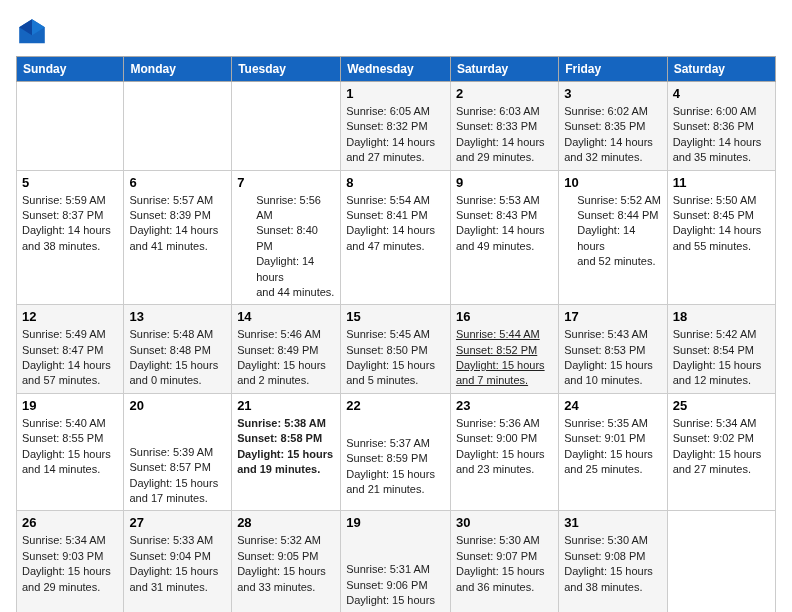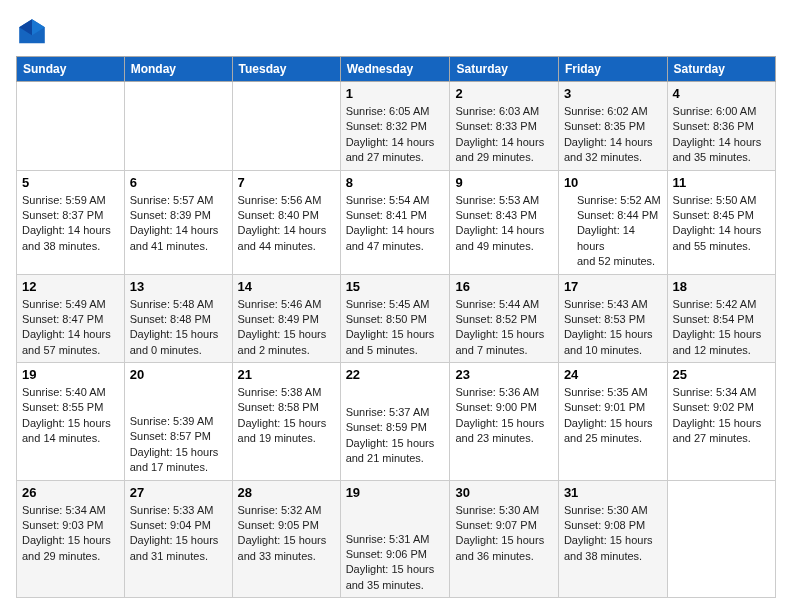--- a/index.html
+++ b/index.html
@@ -161,21 +161,21 @@
         </td>
         <td>
           <span class="day-number">6</span>
           <div class="day-info" style="white-space: pre-line;">Sunrise: 5:57 AM
 Sunset: 8:39 PM
 Daylight: 14 hours
 and 41 minutes.</div>
         </td>
         <td>
           <span class="day-number">7</span>
-          <div class="day-info" style="white-space: pre-line;">Sunrise: 5:56 AM
+          <div class="day-info" style="white-space: pre-line; margin-left: 19px;">Sunrise: 5:56 AM
 Sunset: 8:40 PM
 Daylight: 14 hours
 and 44 minutes.</div>
         </td>
         <td>
           <span class="day-number">8</span>
           <div class="day-info" style="white-space: pre-line;">Sunrise: 5:54 AM
 Sunset: 8:41 PM
 Daylight: 14 hours
 and 47 minutes.</div>
@@ -226,21 +226,21 @@
         </td>
         <td>
           <span class="day-number">15</span>
           <div class="day-info" style="white-space: pre-line;">Sunrise: 5:45 AM
 Sunset: 8:50 PM
 Daylight: 15 hours
 and 5 minutes.</div>
         </td>
         <td>
           <span class="day-number">16</span>
-          <div class="day-info" style="white-space: pre-line;">Sunrise: 5:44 AM
+          <div class="day-info" style="white-space: pre-line; text-decoration: underline;">Sunrise: 5:44 AM
 Sunset: 8:52 PM
 Daylight: 15 hours
 and 7 minutes.</div>
         </td>
         <td>
           <span class="day-number">17</span>
           <div class="day-info" style="white-space: pre-line;">Sunrise: 5:43 AM
 Sunset: 8:53 PM
 Daylight: 15 hours
 and 10 minutes.</div>
@@ -263,21 +263,21 @@
         </td>
         <td>
           <span class="day-number">20</span>
           <div class="day-info" style="white-space: pre-line; margin-top: 32px;">Sunrise: 5:39 AM
 Sunset: 8:57 PM
 Daylight: 15 hours
 and 17 minutes.</div>
         </td>
         <td>
           <span class="day-number">21</span>
-          <div class="day-info" style="white-space: pre-line;">Sunrise: 5:38 AM
+          <div class="day-info" style="white-space: pre-line; font-weight: bold;">Sunrise: 5:38 AM
 Sunset: 8:58 PM
 Daylight: 15 hours
 and 19 minutes.</div>
         </td>
         <td>
           <span class="day-number">22</span>
           <div class="day-info" style="white-space: pre-line; margin-top: 23px;">Sunrise: 5:37 AM
 Sunset: 8:59 PM
 Daylight: 15 hours
 and 21 minutes.</div>

